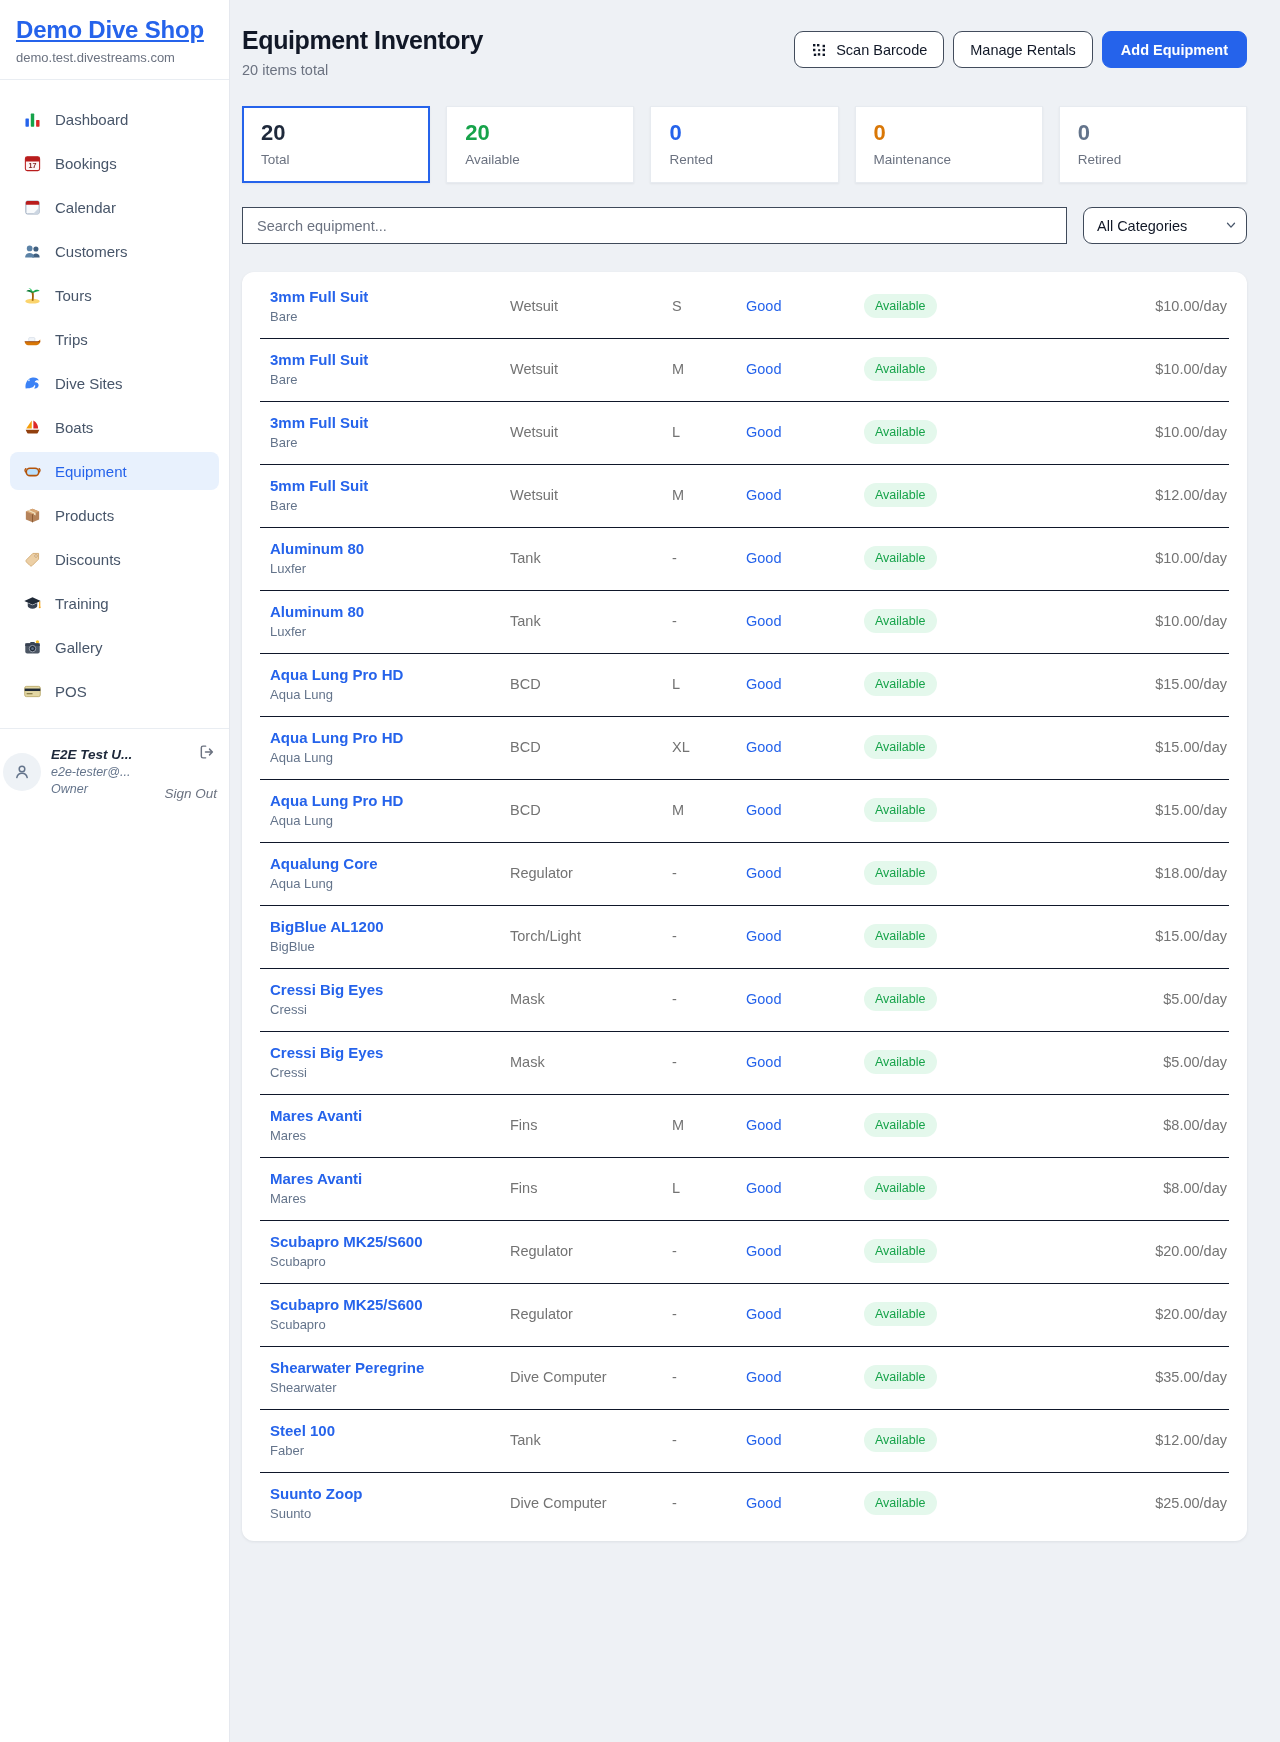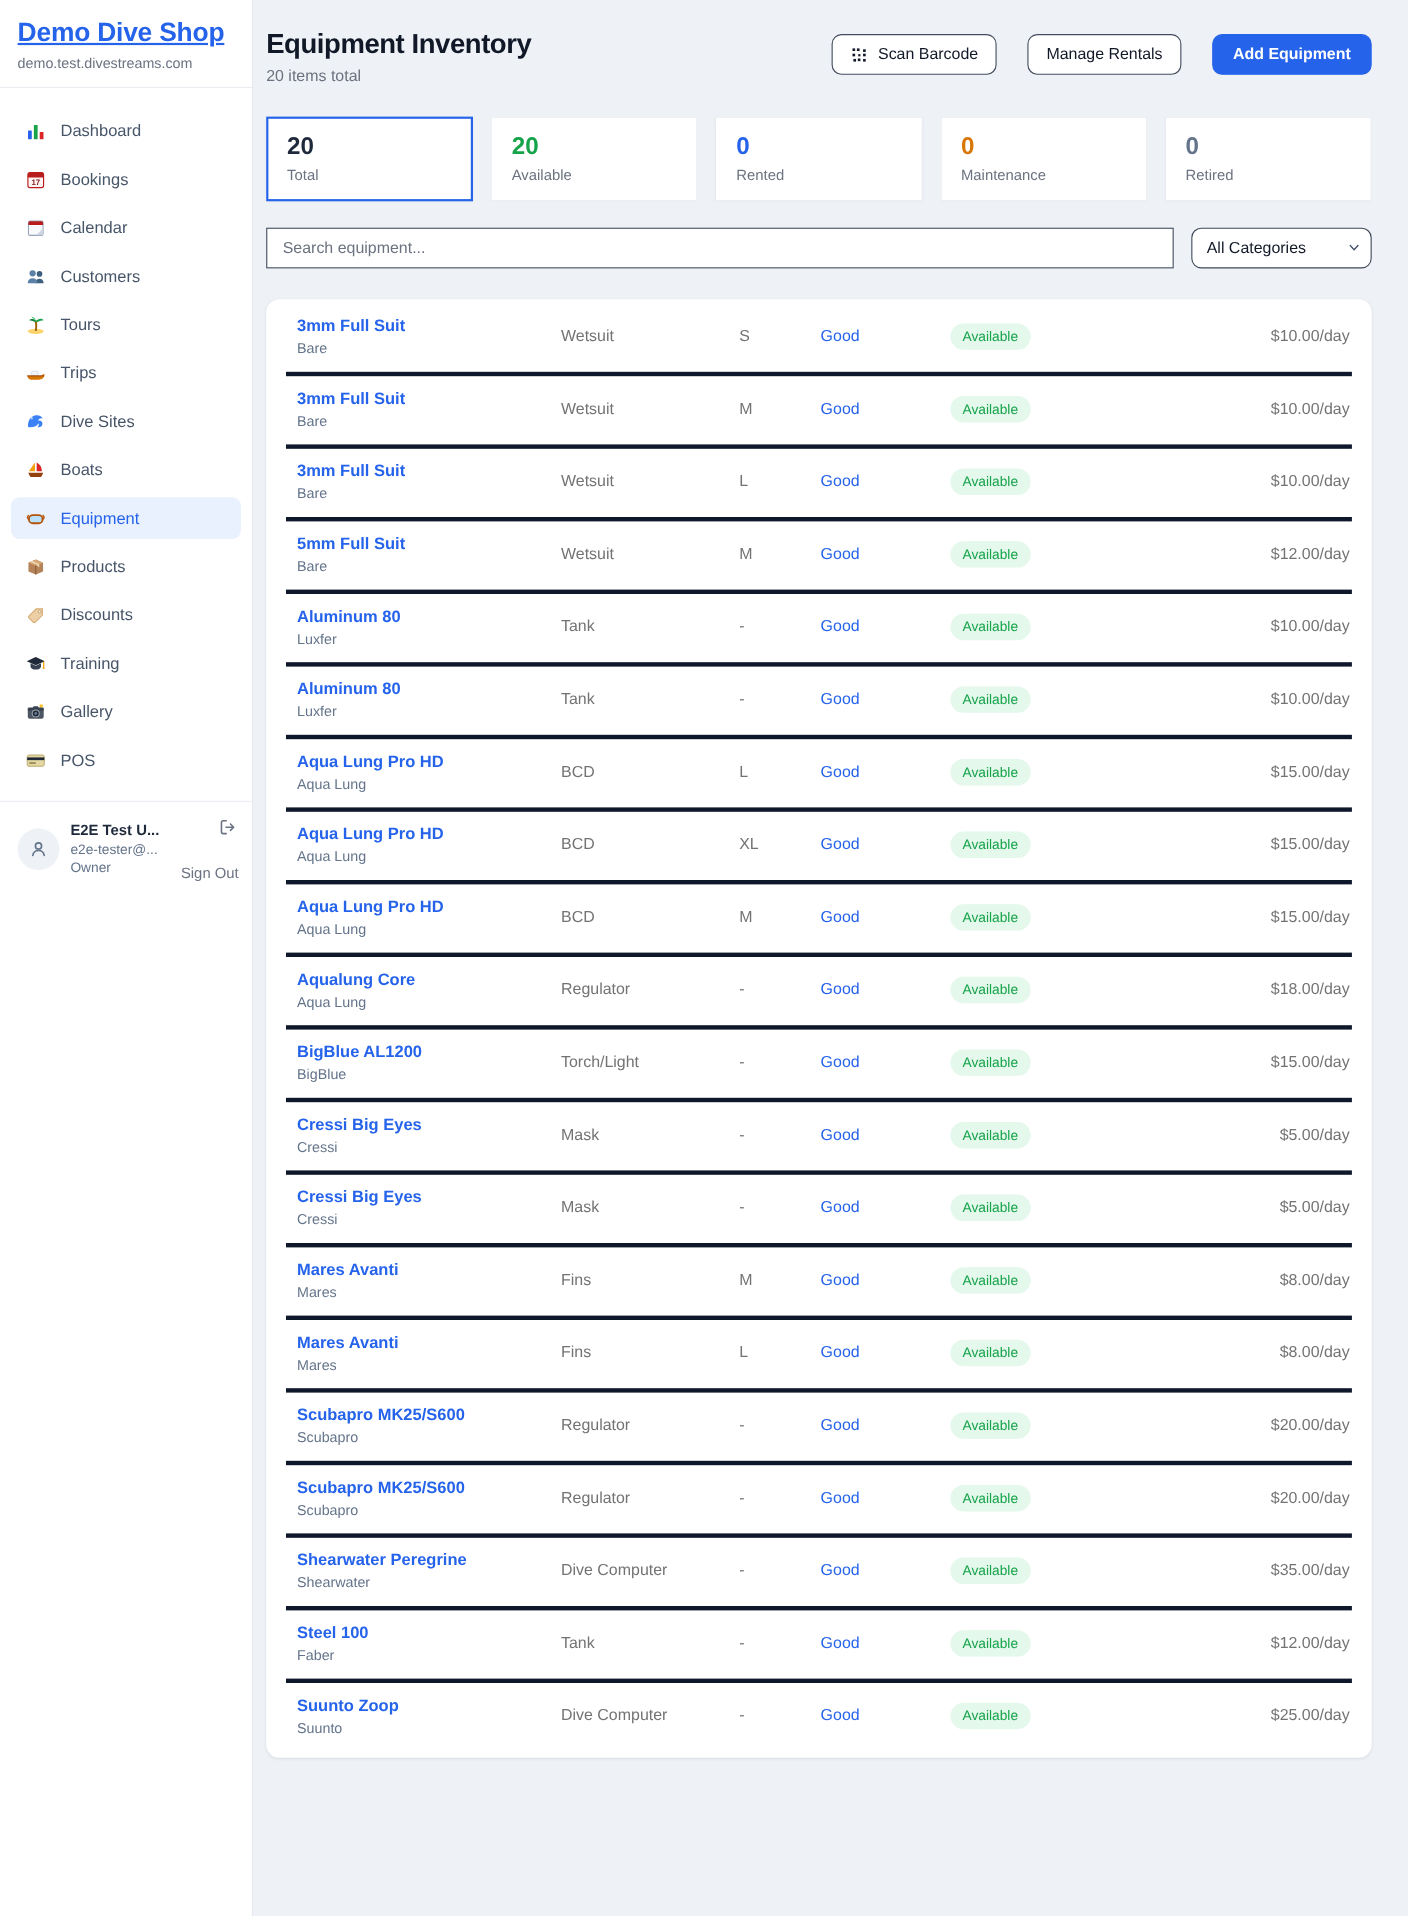--- a/index.html
+++ b/index.html
@@ -15,33 +15,33 @@
   
   .sidebar { width:230px; min-width:230px; background:#ffffff; border-right:1px solid #e5e8ee; display:flex; flex-direction:column; }
   .brand { padding:16px 16px 14px; border-bottom:1px solid #e9edf2; }
   .brand-name { color:#2563eb; font-size:24px; font-weight:bold; letter-spacing:-0.2px;text-decoration:underline; }
   .brand-domain { color:#6b7280; font-size:13px; margin-top:6px; }
   .nav { padding:20px 10px 12px; }
   .nav-item { display:flex; align-items:center; gap:13px; padding:9px 12px; border-radius:8px;
     color:#475569; font-size:15px; margin-bottom:6px; cursor:pointer; }
   .nav-item.active { background:#e8f1fd; color:#2563eb; }
   .icon { display:inline-flex; align-items:center; justify-content:center; width:20px; height:20px; flex:none; }
-  .user-section { border-top:1px solid #e9edf2; padding:13px 12px 13px 16px; display:flex; align-items:center; gap:10px; }
+  .user-section { border-top:1px solid #e9edf2; padding:13px 12px 13px 3px; display:flex; align-items:center; gap:10px;font-style:italic; }
   .avatar { width:38px; height:38px; border-radius:50%; background:#eef2f6; display:flex; align-items:center; justify-content:center; flex:none; }
   .user-meta { flex:1; min-width:0; }
   .user-name { font-weight:bold; font-size:13.5px; color:#1e293b; white-space:nowrap; }
   .user-email { font-size:12.5px; color:#64748b; margin-top:3px; white-space:nowrap; }
   .user-role { font-size:12.5px; color:#64748b; margin-top:3px; }
   .signout { display:flex; align-items:flex-end; gap:24px; color:#6b7280; font-size:13.5px; white-space:nowrap; cursor:pointer;flex-direction:column; }
   
   .main { flex:1; padding:26px 33px 36px 12px; }
   .page-header { display:flex; justify-content:space-between; align-items:flex-start; }
   .page-title { font-size:25px; font-weight:bold; color:#111827; letter-spacing:-0.4px; }
   .page-subtitle { font-size:14.5px; color:#6b7280; margin-top:7px; }
-  .header-actions { display:flex; gap:28px; margin-top:5px; }
+  .header-actions { display:flex; gap:9px; margin-top:5px; }
   .btn { height:37px; padding:0 16px; border-radius:9px; font-size:14.5px; display:inline-flex; align-items:center; gap:9px;
     background:#fff; border:1px solid #424c5c; color:#111827; font-weight:500; cursor:pointer; }
   .btn-primary { background:#2563eb; border:1px solid #2563eb; color:#fff; font-weight:600; padding:0 18px; }
   
   .stats { display:flex; gap:16px; margin-top:28px; }
   .stat-card { flex:1; background:#fff; border:1px solid #e7ebf0; border-radius:0; padding:13px 18px 15px;
     box-shadow:0 1px 2px rgba(16,24,40,.06); cursor:pointer; }
   .stat-card.selected { border:2px solid #2563eb; padding:12px 17px 14px; }
   .stat-value { font-size:22px; font-weight:bold; }
   .stat-label { font-size:13.5px; color:#6b7280; margin-top:6px; }
@@ -53,21 +53,21 @@
   .select-wrap { position:relative; width:164px; flex:none; }
   .select-wrap select { width:100%; height:37px; appearance:none; -webkit-appearance:none; -moz-appearance:none;
     border:1px solid #3f4a5a; border-radius:9px; background:#fff; padding:0 28px 0 13px;
     font-size:14.5px; color:#111827; font-family:inherit; cursor:pointer; }
   .select-chevron { position:absolute; right:9px; top:11px; pointer-events:none; }
   
   .table-card { margin-top:28px; background:#fff; border-radius:12px; box-shadow:0 1px 3px rgba(16,24,40,.08); padding:4px 18px 6px; }
   .t-grid { display:grid; grid-template-columns:240px 162px 74px 118px 176px 1fr; align-items:center; padding-left:10px; }
   .t-head { padding-top:15px; padding-bottom:13px; border-bottom:2px solid #1b2330; }
   .t-head .hcell { font-weight:bold; font-size:14.5px; color:#111827; }
-  .t-row { padding-top:12px; padding-bottom:14px; border-bottom:4px solid #0f172a; }
+  .t-row { padding-top:12px; padding-bottom:14px; border-bottom:1px solid #0f172a; }
   .t-row:last-child { border-bottom:none; }
   .item-name { color:#2563eb; font-weight:600; font-size:15px; cursor:pointer; }
   .item-brand { color:#64748b; font-size:13px; margin-top:4px; }
   .cell { font-size:14.5px; color:#737373; }
   .cond { color:#2563eb; font-size:14.5px; cursor:pointer; }
   .pill { display:inline-block; background:#e4f8ec; color:#16a34a; font-size:12.5px; padding:5px 11px; border-radius:999px; }
   .col-rental { text-align:right; padding-right:2px; }
 </style>
 </head>
 <body>

